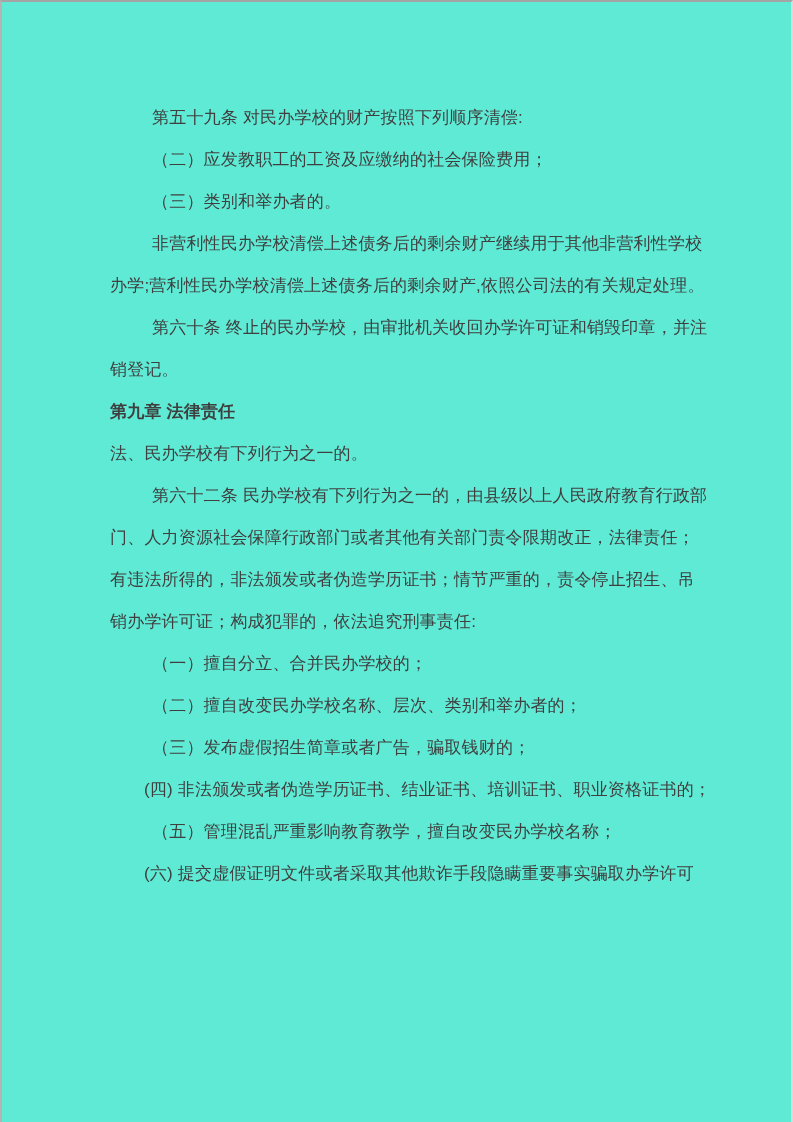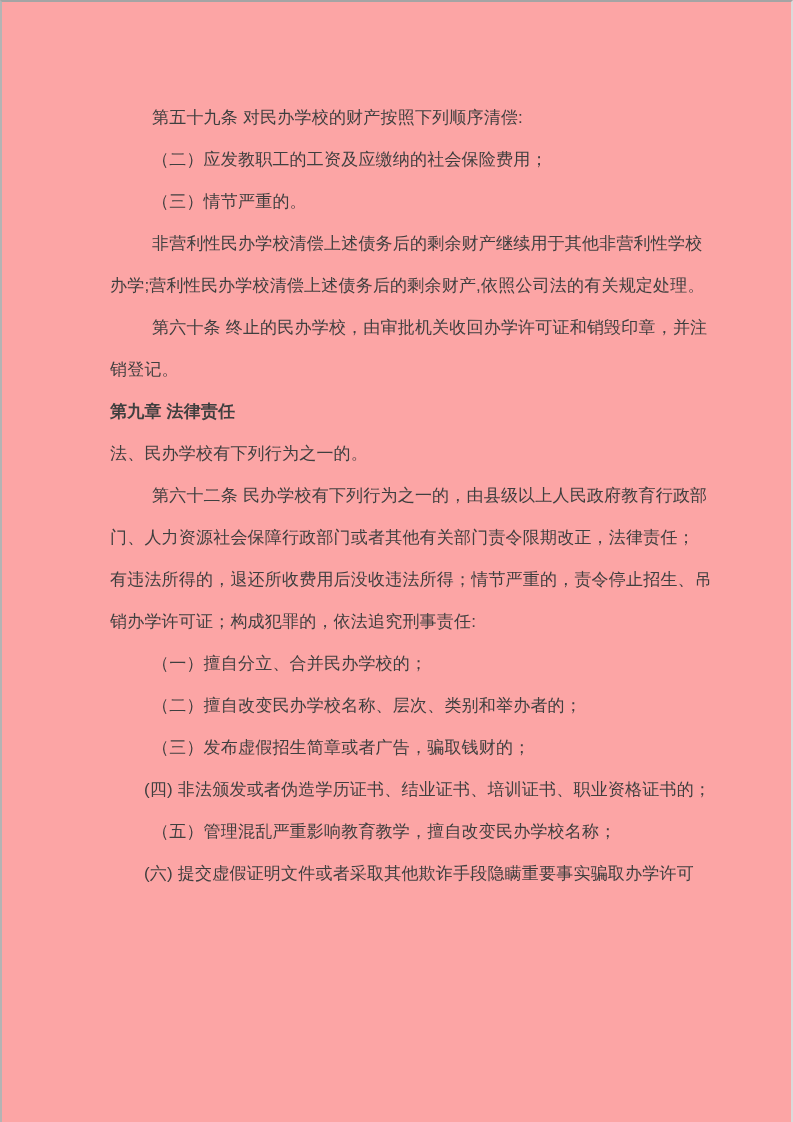--- a/index.html
+++ b/index.html
@@ -37,34 +37,34 @@
   .line.list-tight { padding-left: 34px; }
   .line.flush { padding-left: 0; }
   .line.heading {
     padding-left: 0;
     font-weight: 700;
   }
 </style>
 </head>
 <body>
 
-<div class="page" style="background: #fca5a5; border-top-color: rgb(164, 164, 164); border-left-color: rgb(180, 180, 180); border-right-color: rgb(218, 218, 218);">
+<div class="page" style="background: #5eead4; border-top-color: rgb(164, 164, 164); border-left-color: rgb(180, 180, 180); border-right-color: rgb(218, 218, 218);">
   <div class="content" style="color: rgb(63, 63, 63);">
       <div class="line indent">第五十九条 对民办学校的财产按照下列顺序清偿:</div>
       <div class="line list">（二）应发教职工的工资及应缴纳的社会保险费用；</div>
-      <div class="line list">（三）情节严重的。</div>
+      <div class="line list">（三）类别和举办者的。</div>
       <div class="line indent">非营利性民办学校清偿上述债务后的剩余财产继续用于其他非营利性学校</div>
       <div class="line flush">办学;营利性民办学校清偿上述债务后的剩余财产,依照公司法的有关规定处理。</div>
       <div class="line indent">第六十条 终止的民办学校，由审批机关收回办学许可证和销毁印章，并注</div>
       <div class="line flush">销登记。</div>
       <div class="line heading">第九章 法律责任</div>
       <div class="line flush">法、民办学校有下列行为之一的。</div>
       <div class="line indent">第六十二条 民办学校有下列行为之一的，由县级以上人民政府教育行政部</div>
       <div class="line flush">门、人力资源社会保障行政部门或者其他有关部门责令限期改正，法律责任；</div>
-      <div class="line flush">有违法所得的，退还所收费用后没收违法所得；情节严重的，责令停止招生、吊</div>
+      <div class="line flush">有违法所得的，非法颁发或者伪造学历证书；情节严重的，责令停止招生、吊</div>
       <div class="line flush">销办学许可证；构成犯罪的，依法追究刑事责任:</div>
       <div class="line list">（一）擅自分立、合并民办学校的；</div>
       <div class="line list">（二）擅自改变民办学校名称、层次、类别和举办者的；</div>
       <div class="line list">（三）发布虚假招生简章或者广告，骗取钱财的；</div>
       <div class="line list-tight">(四) 非法颁发或者伪造学历证书、结业证书、培训证书、职业资格证书的；</div>
       <div class="line list">（五）管理混乱严重影响教育教学，擅自改变民办学校名称；</div>
       <div class="line list-tight">(六) 提交虚假证明文件或者采取其他欺诈手段隐瞒重要事实骗取办学许可</div>
     </div>
 </div>
 

